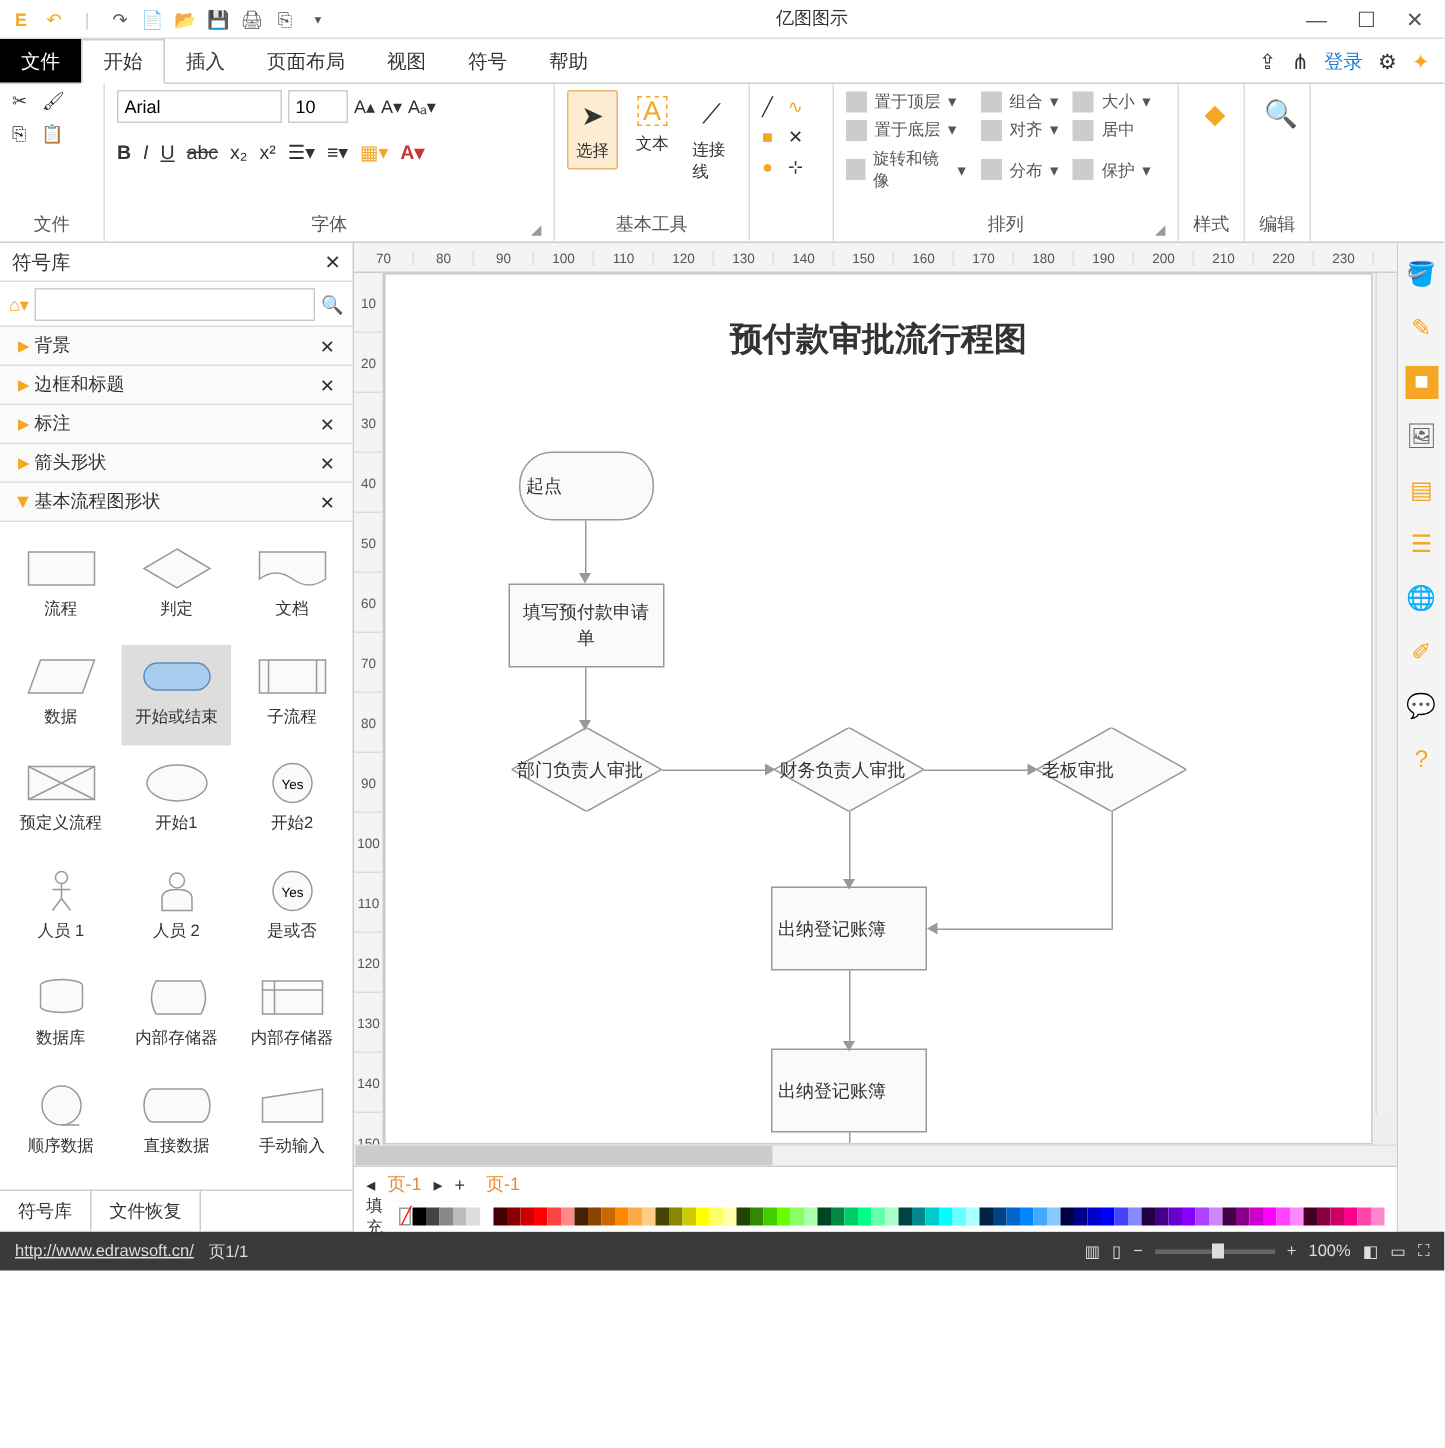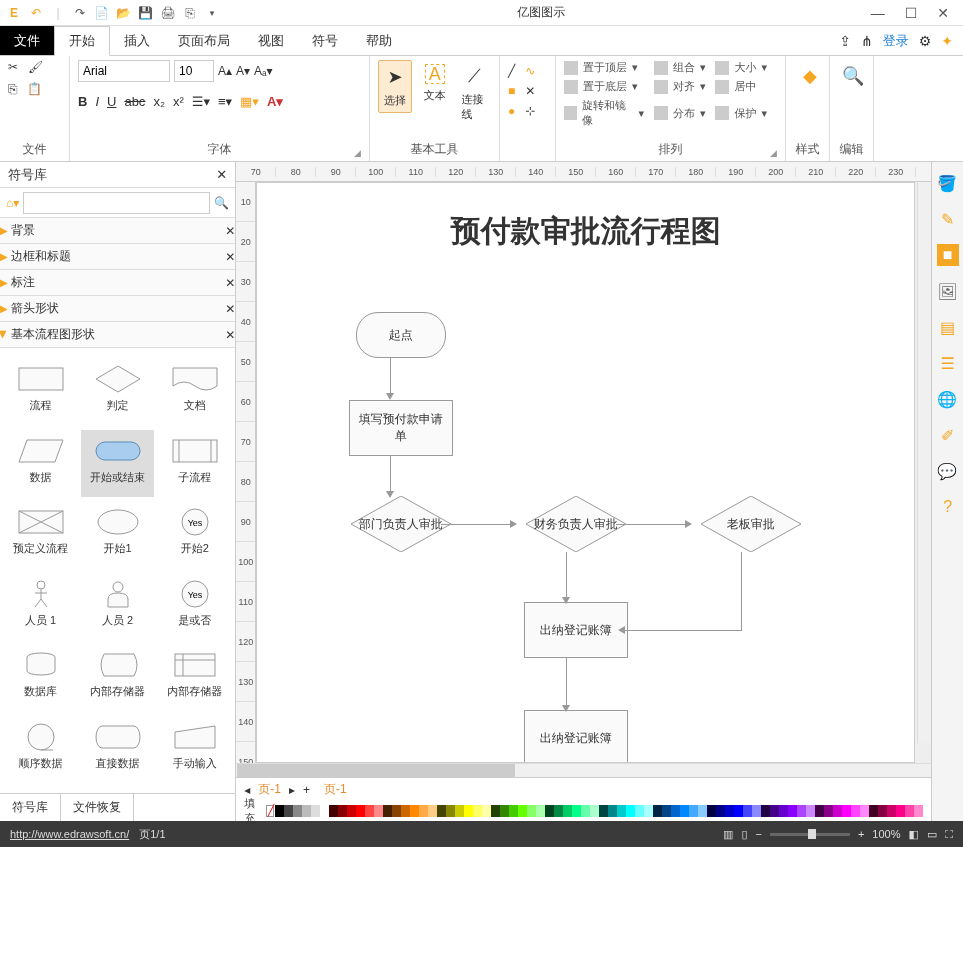--- a/index.html
+++ b/index.html
@@ -31,43 +31,43 @@
 .big-tool .icon { width:24px; height:24px; display:flex; align-items:center; justify-content:center; font-size:18px; }
 .arrange-grid { display:grid; grid-template-columns:repeat(4,auto); gap:4px 10px; font-size:11px; color:#555; }
 .arrange-grid div { display:flex; align-items:center; gap:5px; }
 .arrange-grid .ico { width:14px; height:14px; background:#ccc; display:inline-block; }
 .workspace { display:flex; height:659px; }
 .left-panel { width:256px; border-right:1px solid #ccc; display:flex; flex-direction:column; background:#fff; }
 .lp-title { height:26px; display:flex; align-items:center; justify-content:space-between; padding:0 8px; border-bottom:1px solid #ddd; font-size:13px; }
 .lp-search { height:30px; display:flex; align-items:center; padding:0 6px; gap:4px; border-bottom:1px solid #ddd; }
 .lp-search .home { color:#f5a623; }
 .lp-search input { flex:1; border:1px solid #ccc; height:22px; padding:0 4px; }
-.lp-cat { height:26px; display:flex; align-items:center; justify-content:space-between; padding:0 0; border-bottom:1px solid #ddd; background:#fafafa; font-size:12px; }
+.lp-cat { height:26px; display:flex; align-items:center; justify-content:space-between; padding:0 12px; border-bottom:1px solid #ddd; background:#fafafa; font-size:12px; }
 .lp-cat .arrow { color:#f5a623; font-size:10px; }
 .shapes-grid { flex:1; overflow-y:auto; display:grid; grid-template-columns:repeat(3,1fr); gap:4px; padding:10px 4px; }
 .shape-cell { display:flex; flex-direction:column; align-items:center; gap:4px; padding:4px; font-size:11px; cursor:pointer; }
 .shape-cell.sel { background:#ddd; }
 .shape-cell .sv { width:48px; height:32px; display:flex; align-items:center; justify-content:center; }
 .shape-cell svg { max-width:48px; max-height:32px; }
 .lp-bottom-tabs { height:28px; display:flex; border-top:1px solid #ccc; }
 .lp-bottom-tabs div { padding:0 12px; display:flex; align-items:center; border-right:1px solid #ccc; font-size:12px; }
 .doc-area { flex:1; display:flex; flex-direction:column; background:#eee; position:relative; }
 .doc-tab { height:24px; background:#e8e8e8; display:flex; align-items:center; padding:0 8px; font-size:12px; border-bottom:1px solid #ccc; }
 .doc-tab .dt { background:#fff; border:1px solid #ccc; padding:2px 18px 2px 8px; position:relative; color:#e88b2e; }
 .doc-tab .dt::before { content:"■"; color:#f5a623; margin-right:4px; font-size:10px; }
 .doc-tab .dt .x { position:absolute; right:4px; top:2px; font-size:10px; color:#999; }
 .ruler-h { height:20px; background:#f4f4f4; border-bottom:1px solid #ccc; display:flex; align-items:center; font-size:9px; color:#555; overflow:hidden; }
 .ruler-h div { width:40px; text-align:center; flex-shrink:0; border-right:1px solid #ddd; }
 .canvas-wrap { flex:1; display:flex; overflow:hidden; position:relative; }
 .ruler-v { width:20px; background:#f4f4f4; border-right:1px solid #ccc; display:flex; flex-direction:column; font-size:9px; color:#555; }
 .ruler-v div { height:40px; text-align:center; flex-shrink:0; border-bottom:1px solid #ddd; display:flex; align-items:center; justify-content:center; }
 .canvas { flex:1; background:#fff; position:relative; overflow:auto; border:1px solid #ccc; margin:0 16px 0 0; }
-.canvas-title { font-size:30px; font-weight:bold; text-align:center; padding-top:28px; }
+.canvas-title { font-size:22px; font-weight:bold; text-align:center; padding-top:28px; }
 .flowchart { position:relative; width:640px; height:640px; margin:0 auto; }
-.node { position:absolute; background:#fafafa; border:1px solid #999; display:flex; align-items:center; justify-content:center; text-align:center; font-size:12px; padding:4px;margin-left:10px; }
+.node { position:absolute; background:#fafafa; border:1px solid #999; display:flex; align-items:center; justify-content:flex-start; text-align:center; font-size:12px; padding:4px; }
 .terminator { border-radius:22px; width:90px; height:46px; }
 .process { width:104px; height:56px; }
 .decision { width:100px; height:56px; background:none; border:none; }
 .decision svg { position:absolute; top:0; left:0; }
 .decision span { position:relative; z-index:2; }
 .arrow-line { position:absolute; background:#999; }
 .arrow-head { position:absolute; width:0; height:0; }
 .ah-down { border-left:4px solid transparent; border-right:4px solid transparent; border-top:7px solid #999; }
 .ah-right { border-top:4px solid transparent; border-bottom:4px solid transparent; border-left:7px solid #999; }
 .ah-left { border-top:4px solid transparent; border-bottom:4px solid transparent; border-right:7px solid #999; }
@@ -139,21 +139,21 @@
       <div style="display:flex;gap:10px">
           <span>⎘</span>
           <span style="color:#f5a623">📋</span>
         </div>
     </div>
     <div class="label">文件</div>
   </div>
   <div class="ribbon-group font-ctrl" style="width:300px">
     <div class="body" style="flex-direction:column">
       <div class="font-row">
-        <input style="width: 92px;" value="Arial">
+        <input style="width: 110px;" value="Arial">
         <input style="width: 40px;" value="10">
         <span>A▴</span>
         <span>A▾</span>
         <span>Aₐ▾</span>
       </div>
       <div class="font-btns">
         <b>B</b>
         <span class="i">I</span>
         <span class="u">U</span>
         <span style="text-decoration:line-through">abc</span>

